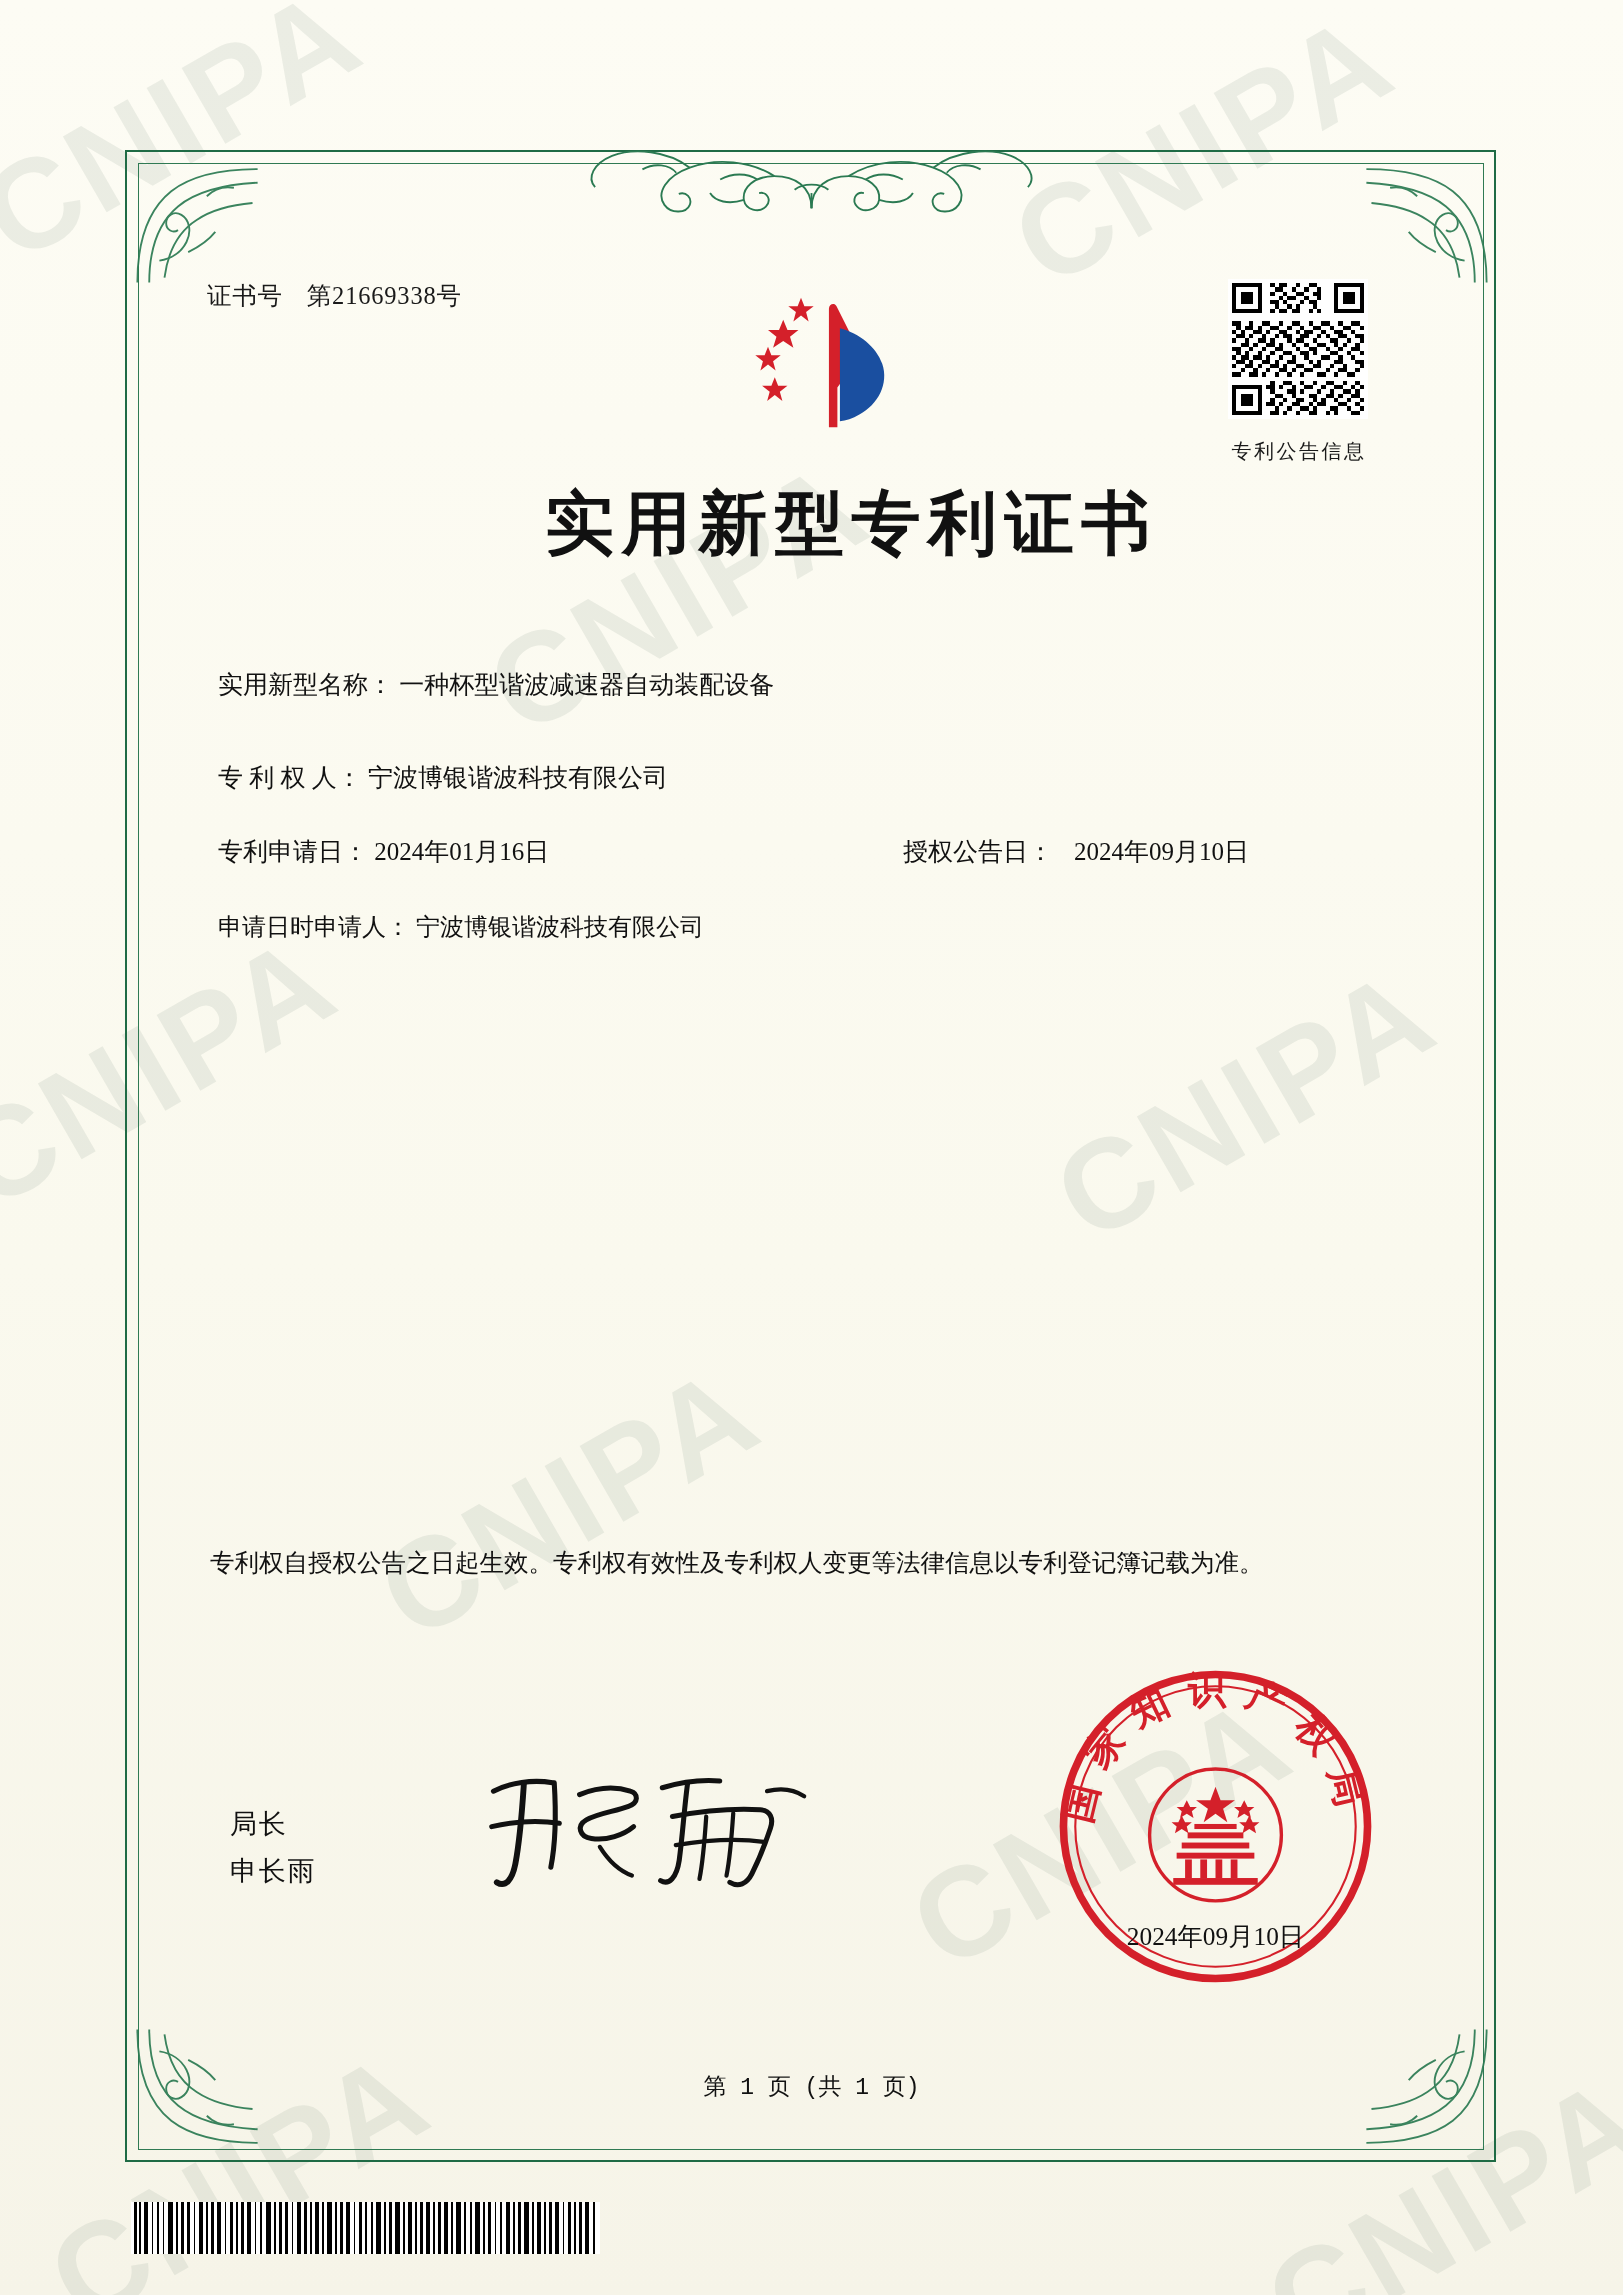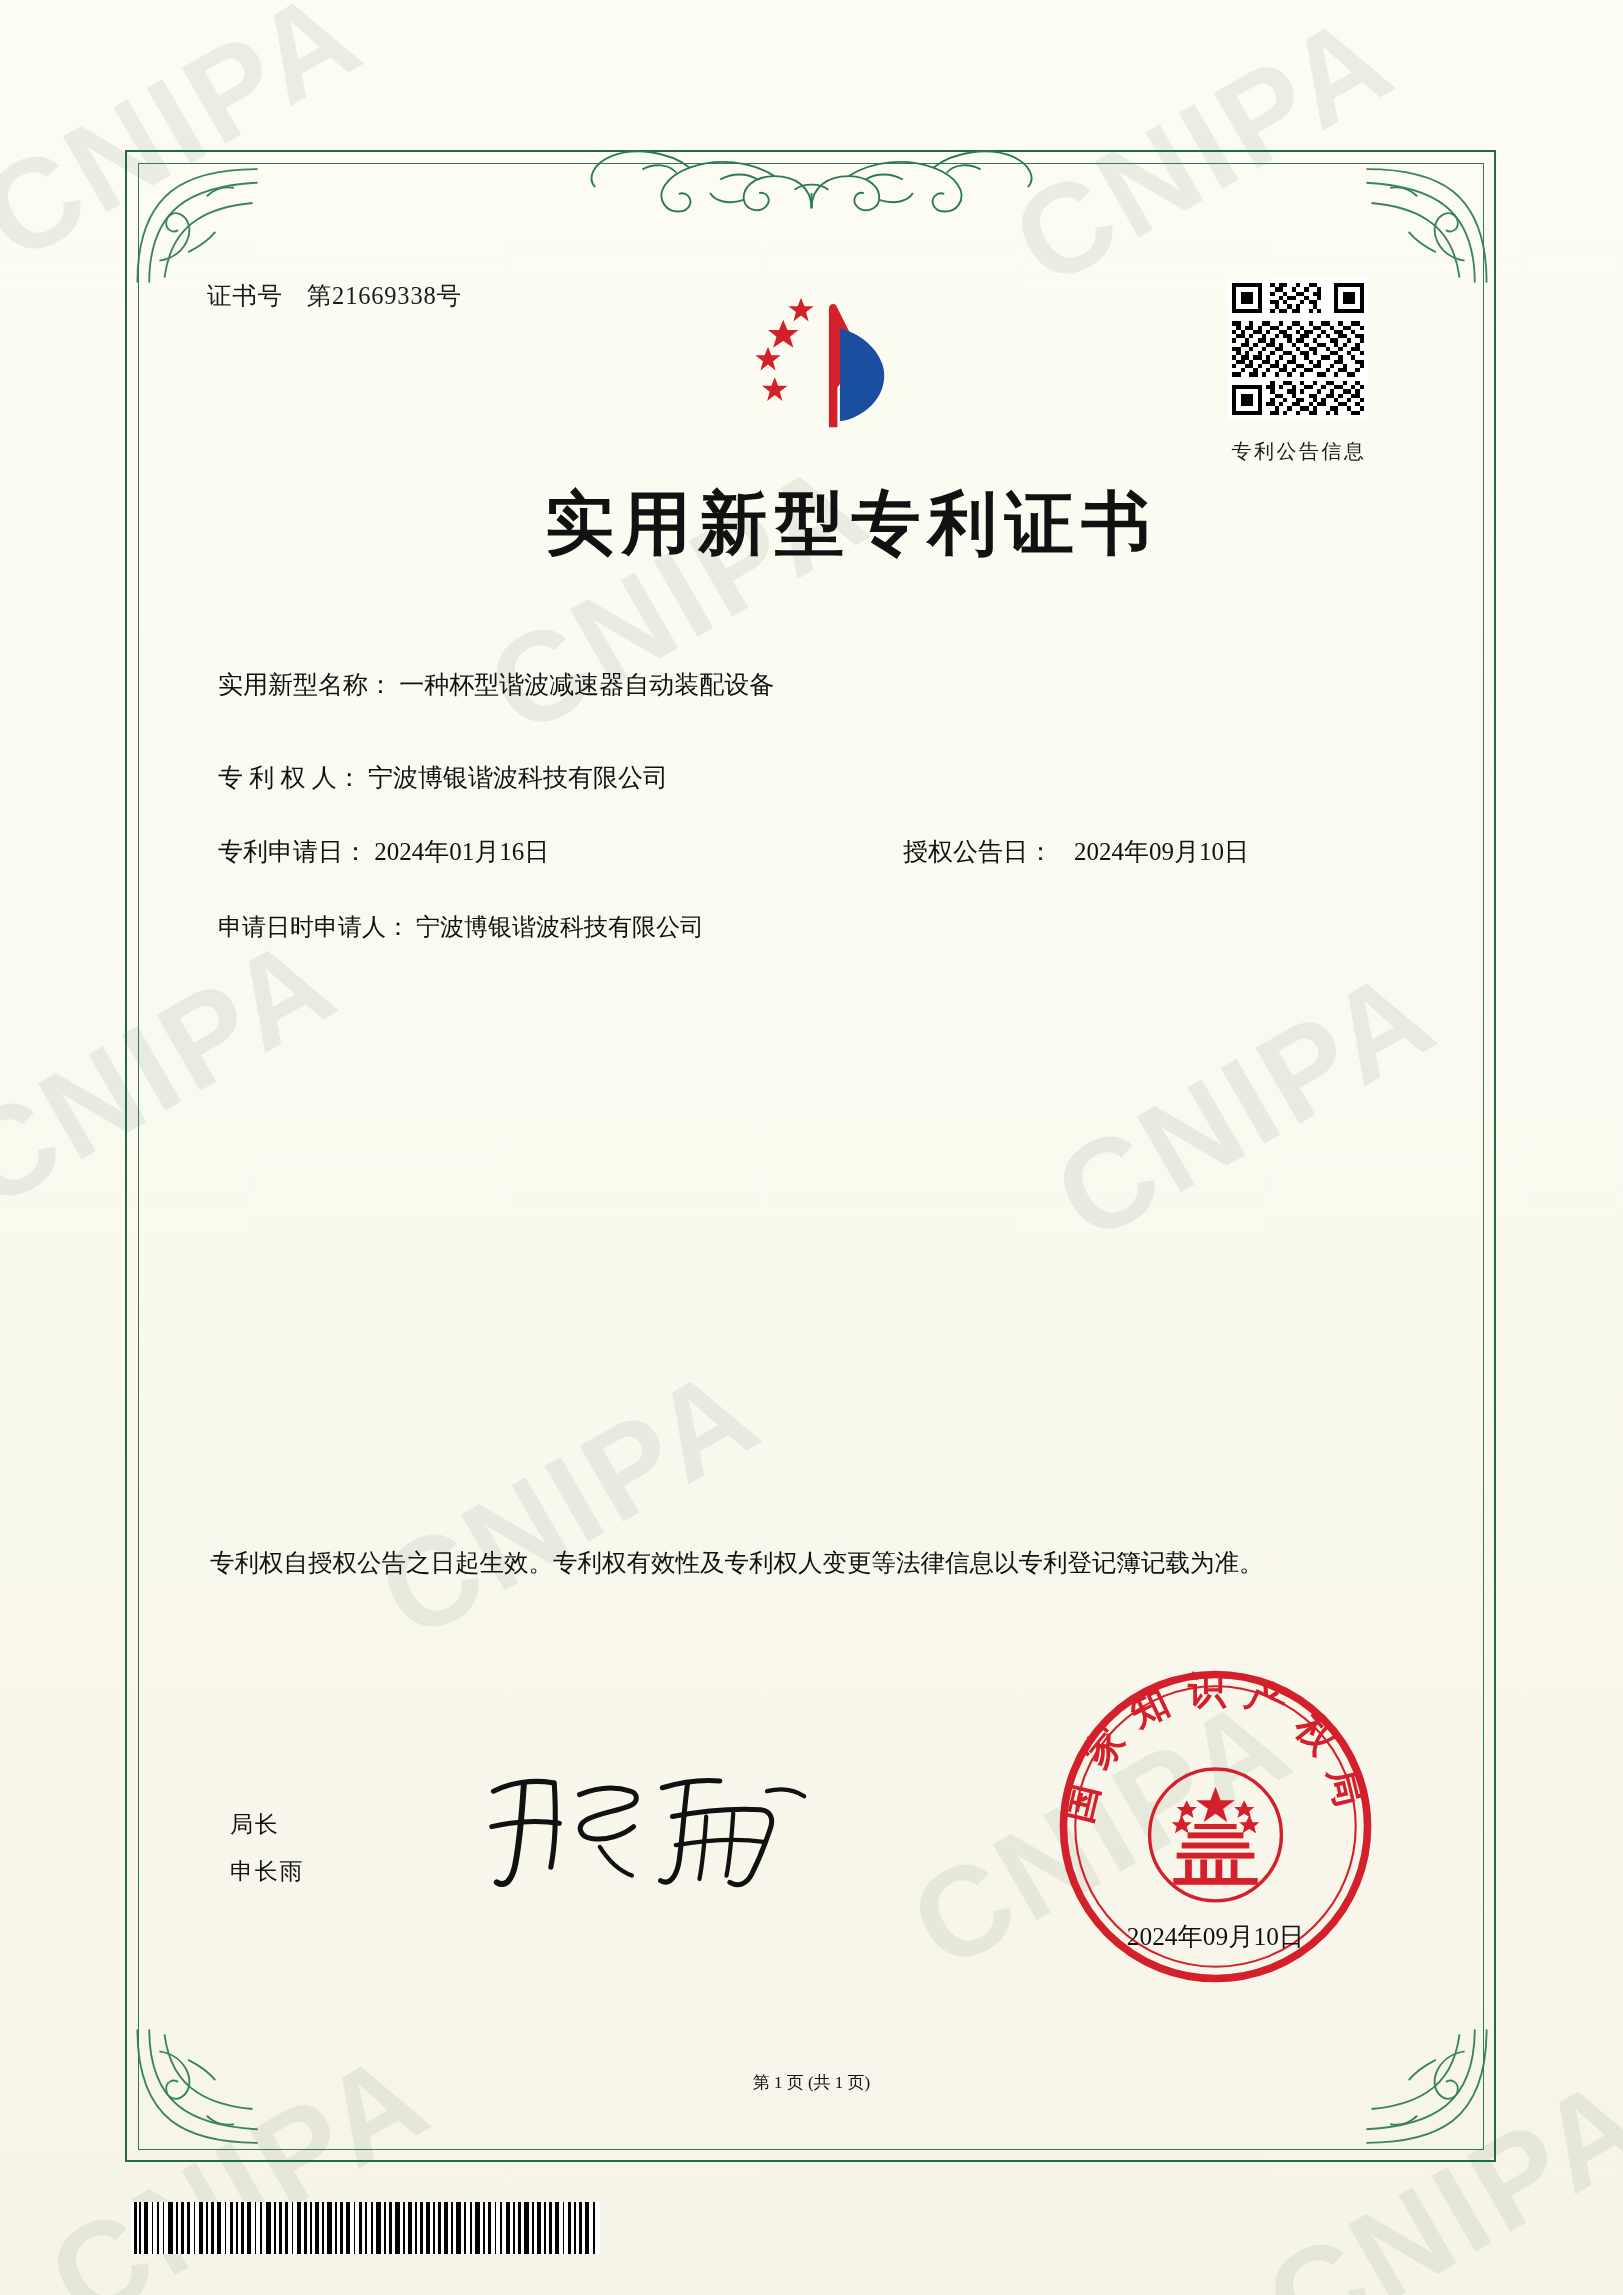--- a/index.html
+++ b/index.html
@@ -164,21 +164,21 @@
     line-height: 47px;
     color: #111;
     text-align: justify;
   }
   .para .indent { display:inline-block; width: 51px; }
 
   
   .sig-label {
     position: absolute;
     left: 230px; top: 1801px;
-    font-size: 23px;
+    font-size: 27px;
     line-height: 47px;
     color: #111;
     letter-spacing: 1.7px;
   }
   .handwriting {
     position: absolute;
     left: 473px; top: 1754px;
     width: 355px; height: 152px;
     color: #111;
   }
@@ -190,22 +190,23 @@
     left: 1055px; top: 1666px;
     width: 321px; height: 321px;
   }
   .seal svg { width: 100%; height: 100%; display: block; }
 
   .page-no {
     position: absolute;
     left: 0; top: 2071px;
     width: 1623px;
     text-align: center;
-    font-size: 17px;
+    font-size: 23px;
     color: #111;
+    font-family: Liberation Mono, monospace;
   }
 
   
   .barcode {
     position: absolute;
     left: 129px; top: 2202px;
     width: 473px; height: 52px;
   }
   .barcode svg { width:100%; height:100%; display:block; }
 

